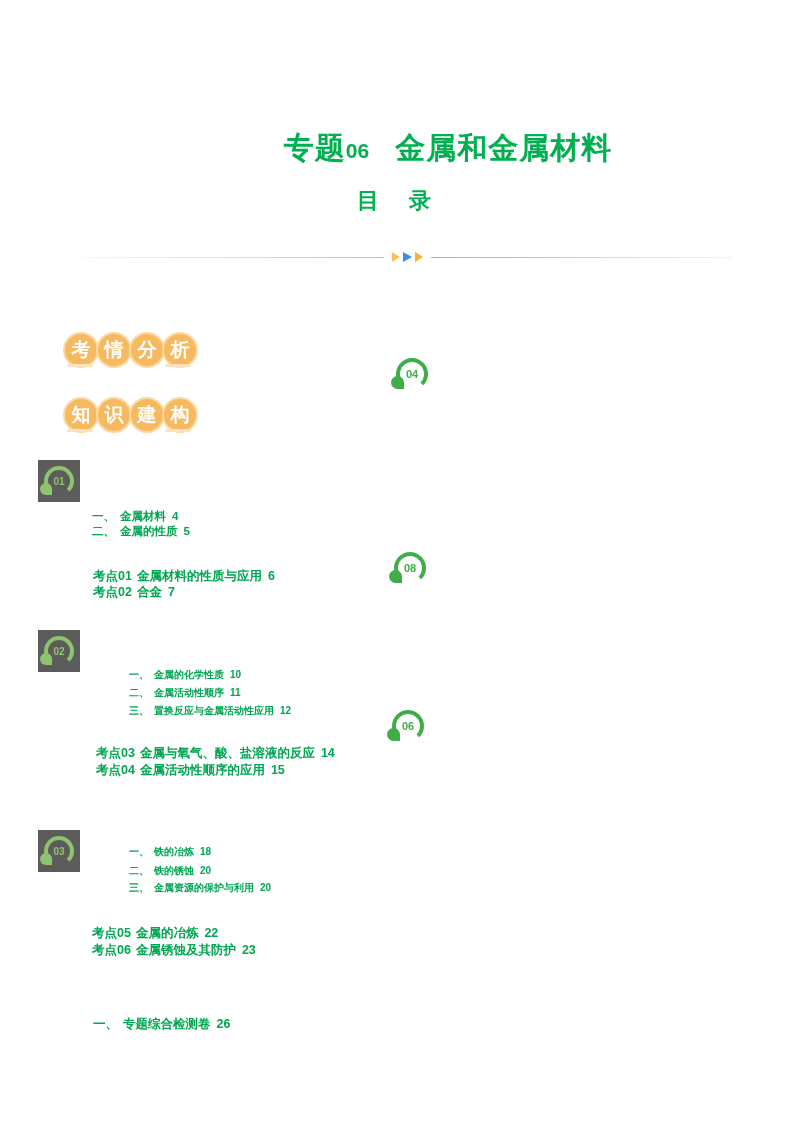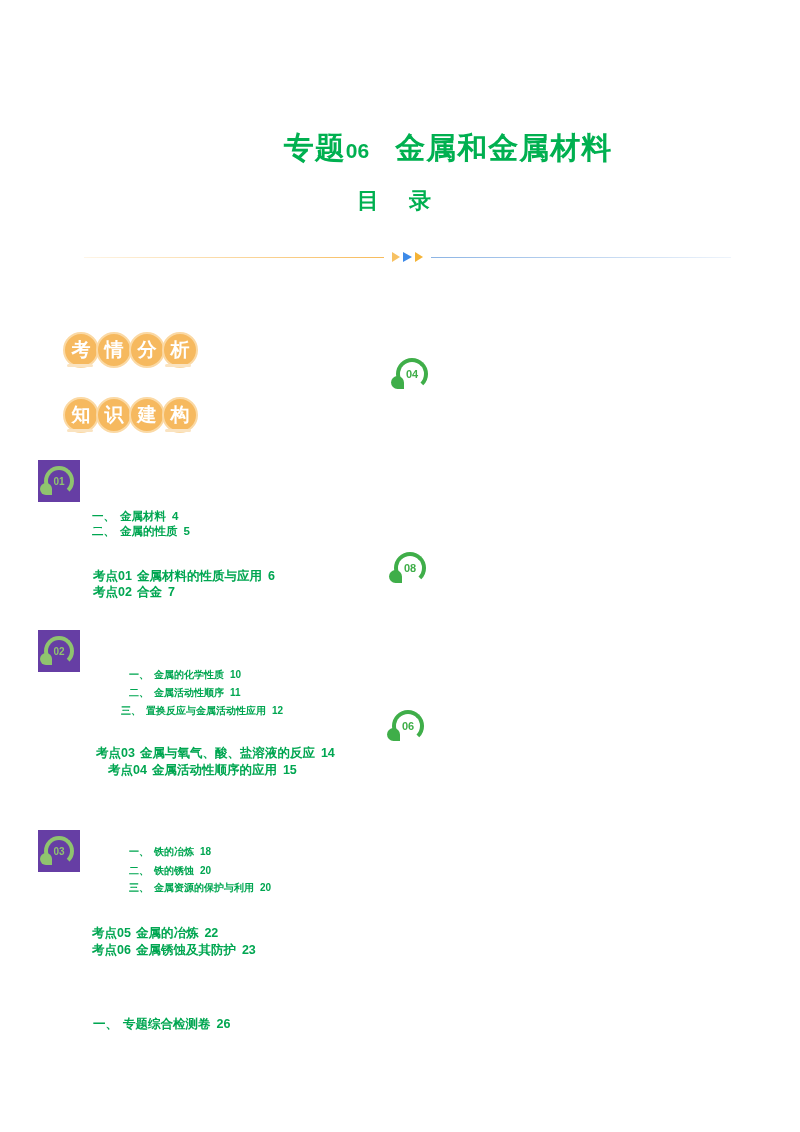--- a/index.html
+++ b/index.html
@@ -168,21 +168,21 @@
   }
   .gm-04 { left: 390px; top: 352px; }
   .gm-05 { left: 388px; top: 546px; }
   .gm-06 { left: 386px; top: 704px; }
 
   
   .lmark {
     position: absolute;
     width: 42px;
     height: 42px;
-    background: #4c1d95;
+    background: #404040;
     display: flex;
     align-items: center;
     justify-content: center;
     opacity: 0.85;
   }
   .lmark .lring {
     position: relative;
     width: 30px;
     height: 30px;
     border-radius: 50%;
@@ -303,28 +303,28 @@
   <div class="toc-line lv-kp" style="left:93px; top:584px;">
     <span class="toc-idx">考点02</span><span>合金</span><span class="pg">7</span>
   </div>
 
   <div class="toc-line lv-item" style="left:104px; top:668px;">
     <span class="toc-idx">一、</span><span>金属的化学性质</span><span class="pg">10</span>
   </div>
   <div class="toc-line lv-item" style="left:104px; top:686px;">
     <span class="toc-idx">二、</span><span>金属活动性顺序</span><span class="pg">11</span>
   </div>
-  <div class="toc-line lv-item" style="left:96px; top:704px;">
+  <div class="toc-line lv-item" style="left:104px; top:704px;">
     <span class="toc-idx">三、</span><span>置换反应与金属活动性应用</span><span class="pg">12</span>
   </div>
 
   <div class="toc-line lv-kp" style="left:96px; top:745px;">
     <span class="toc-idx">考点03</span><span>金属与氧气、酸、盐溶液的反应</span><span class="pg">14</span>
   </div>
-  <div class="toc-line lv-kp" style="left:96px; top:762px;margin-left:12px;">
+  <div class="toc-line lv-kp" style="left:96px; top:762px;">
     <span class="toc-idx">考点04</span><span>金属活动性顺序的应用</span><span class="pg">15</span>
   </div>
 
   <div class="toc-line lv-item" style="left:104px; top:845px;">
     <span class="toc-idx">一、</span><span>铁的冶炼</span><span class="pg">18</span>
   </div>
   <div class="toc-line lv-item" style="left:104px; top:864px;">
     <span class="toc-idx">二、</span><span>铁的锈蚀</span><span class="pg">20</span>
   </div>
   <div class="toc-line lv-item" style="left:104px; top:881px;">

